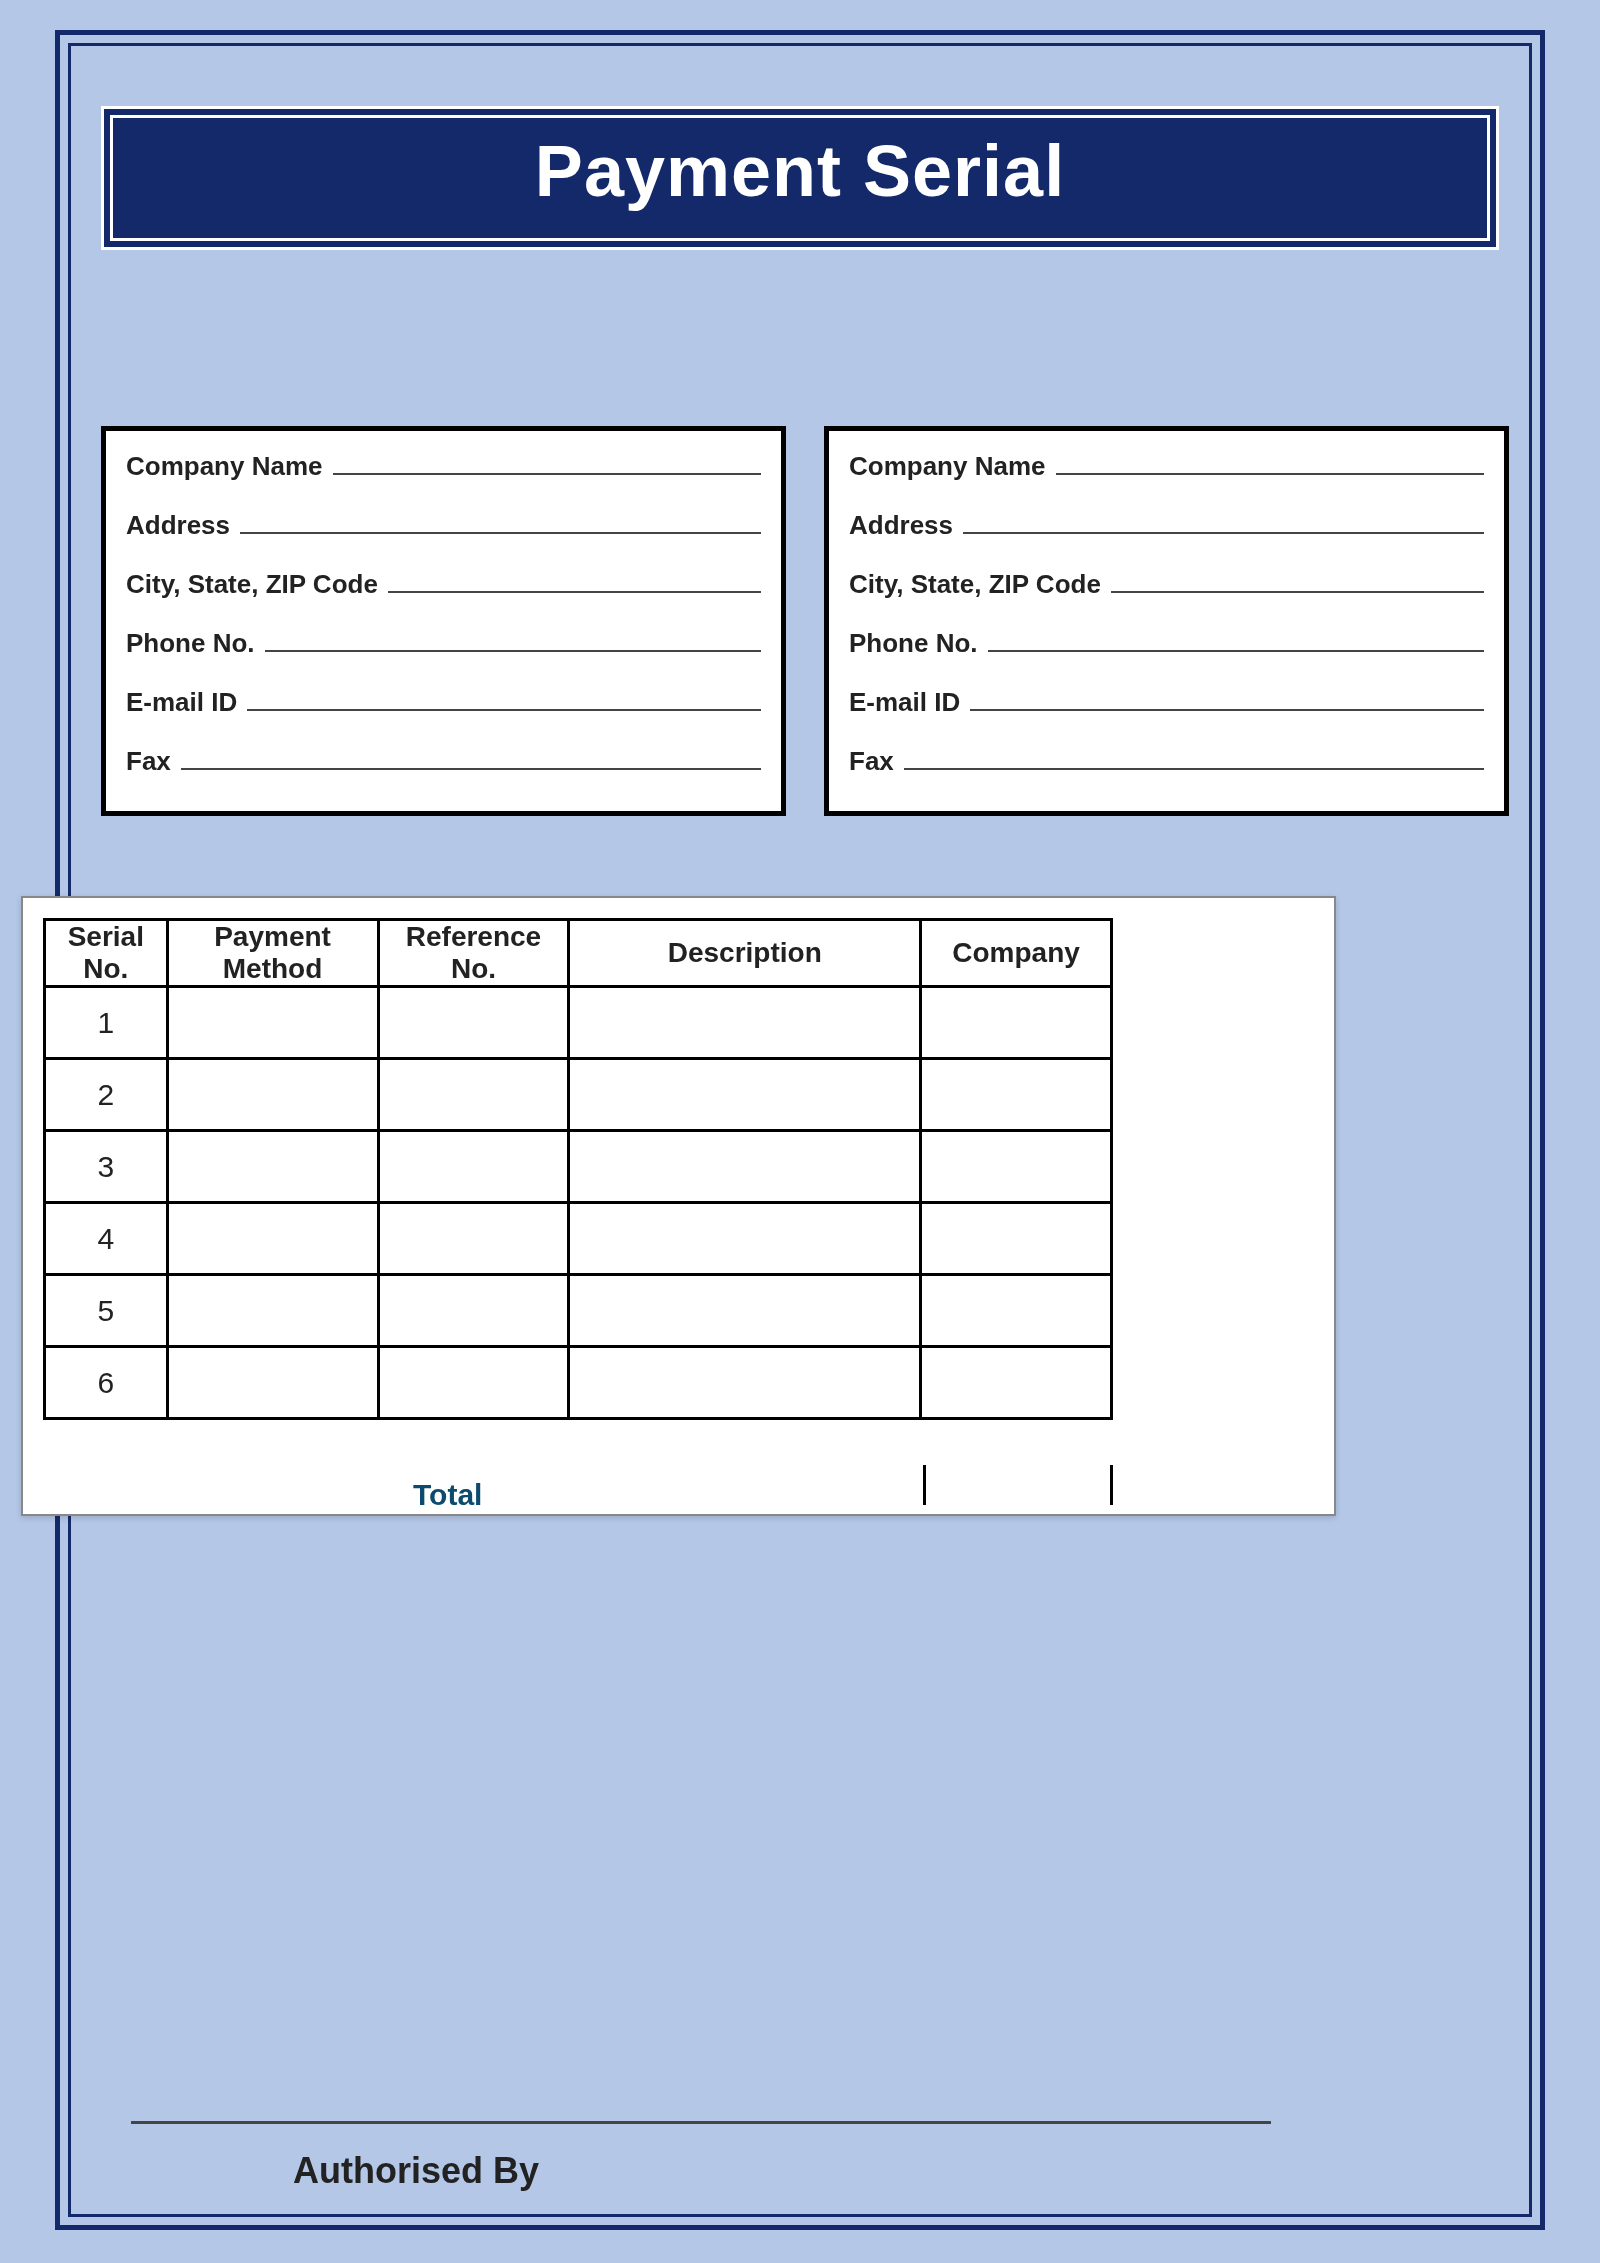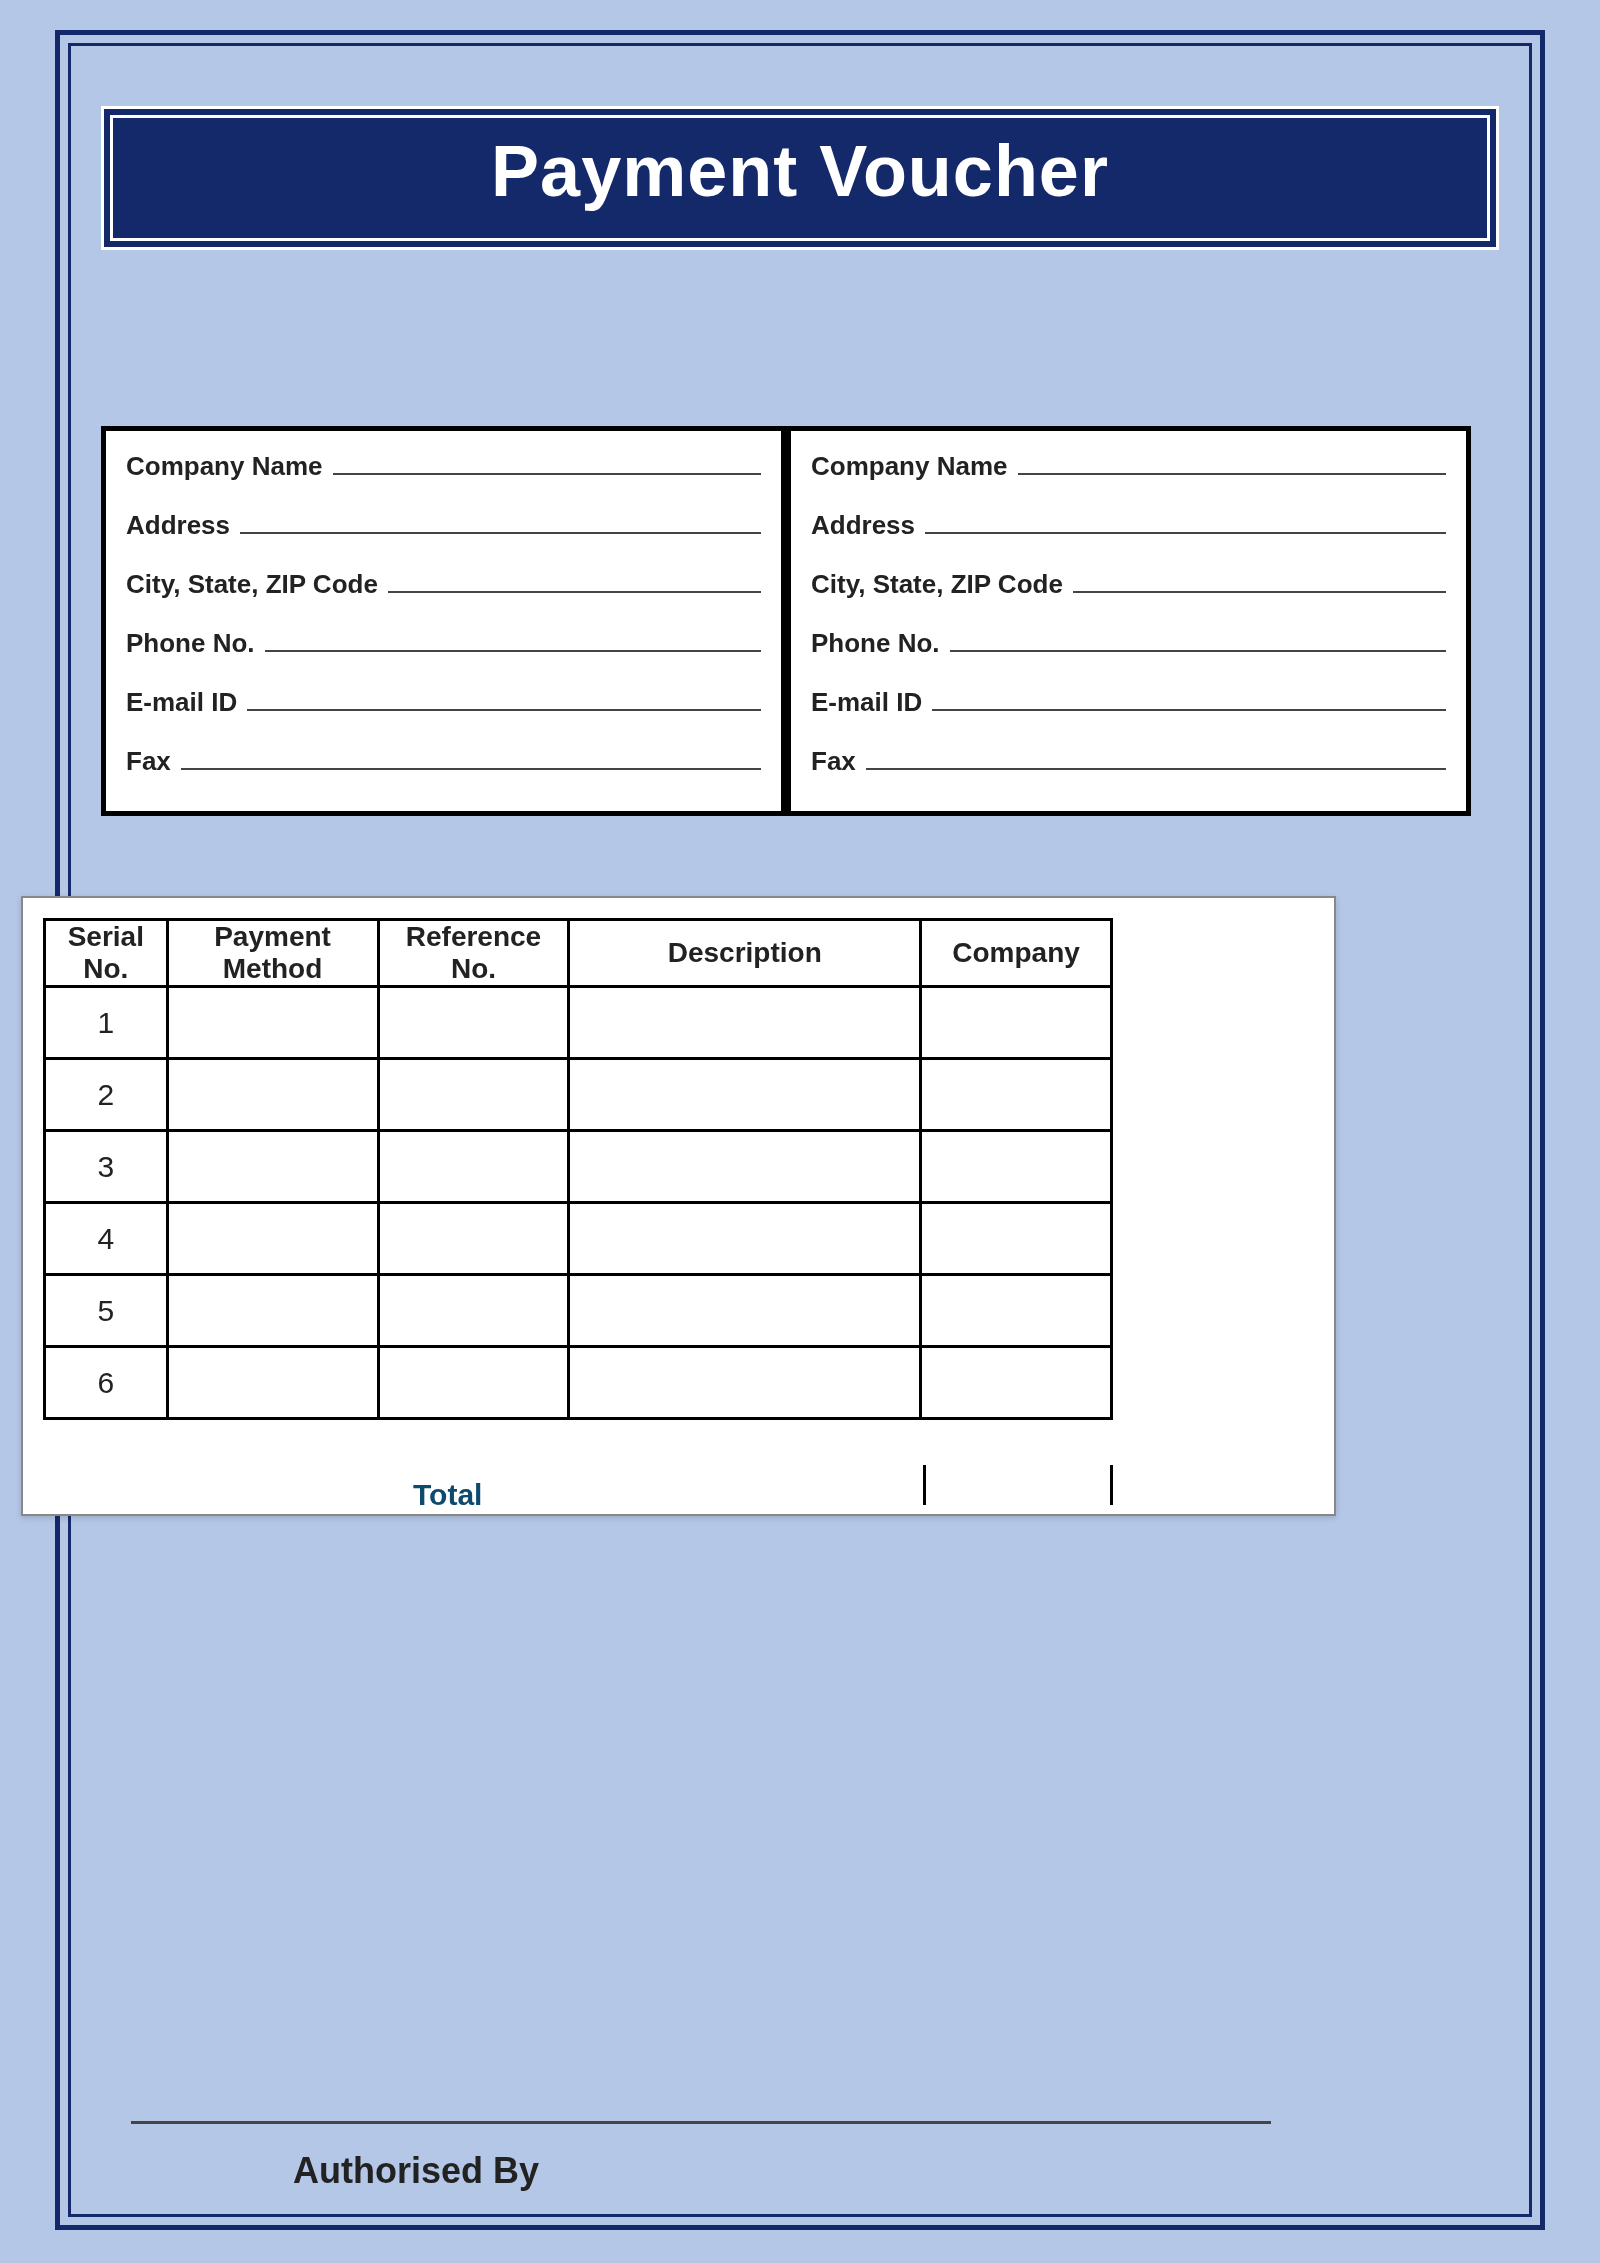--- a/index.html
+++ b/index.html
@@ -45,20 +45,21 @@
     font-size: 72px;
     font-weight: 700;
     letter-spacing: 1px;
   }
   .info-boxes {
     position: absolute;
     top: 380px;
     left: 30px;
     right: 20px;
     display: flex;
+    justify-content: space-between;
   }
   .info-box {
     width: 685px;
     background: #fff;
     border: 5px solid #000;
     padding: 18px 20px 14px 20px;
   }
   .info-row {
     display: flex;
     align-items: baseline;
@@ -174,21 +175,21 @@
   }
 </style>
 </head>
 <body>
 
 <div class="outer-frame">
   <div class="inner-frame">
 
     <div class="title-wrap">
       <div class="title-inner">
-        <h1>Payment Voucher</h1>
+        <h1>Payment Serial</h1>
       </div>
     </div>
 
     <div class="info-boxes">
       <div class="info-box">
         <div class="info-row">
             <span>Company Name</span>
             <span class="line"></span>
           </div>
         <div class="info-row">

